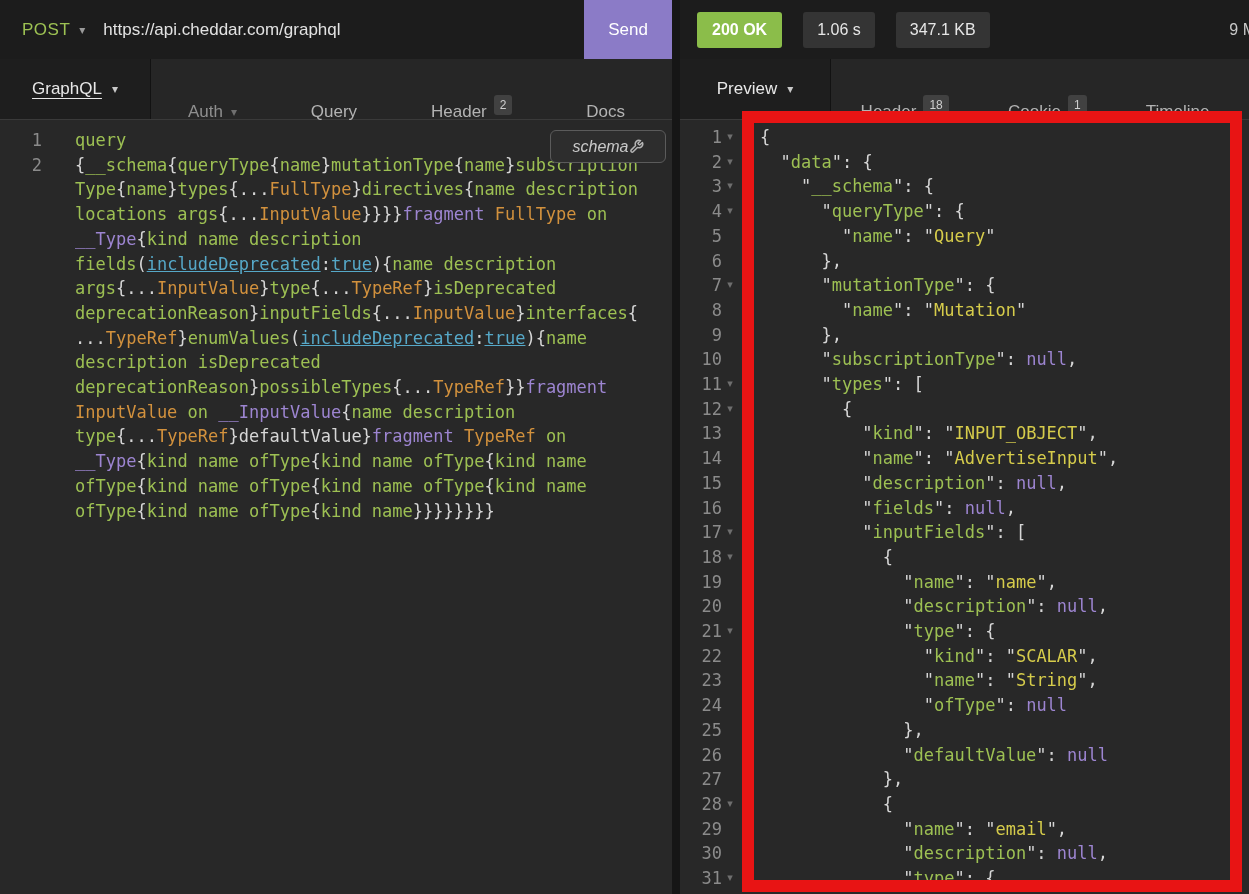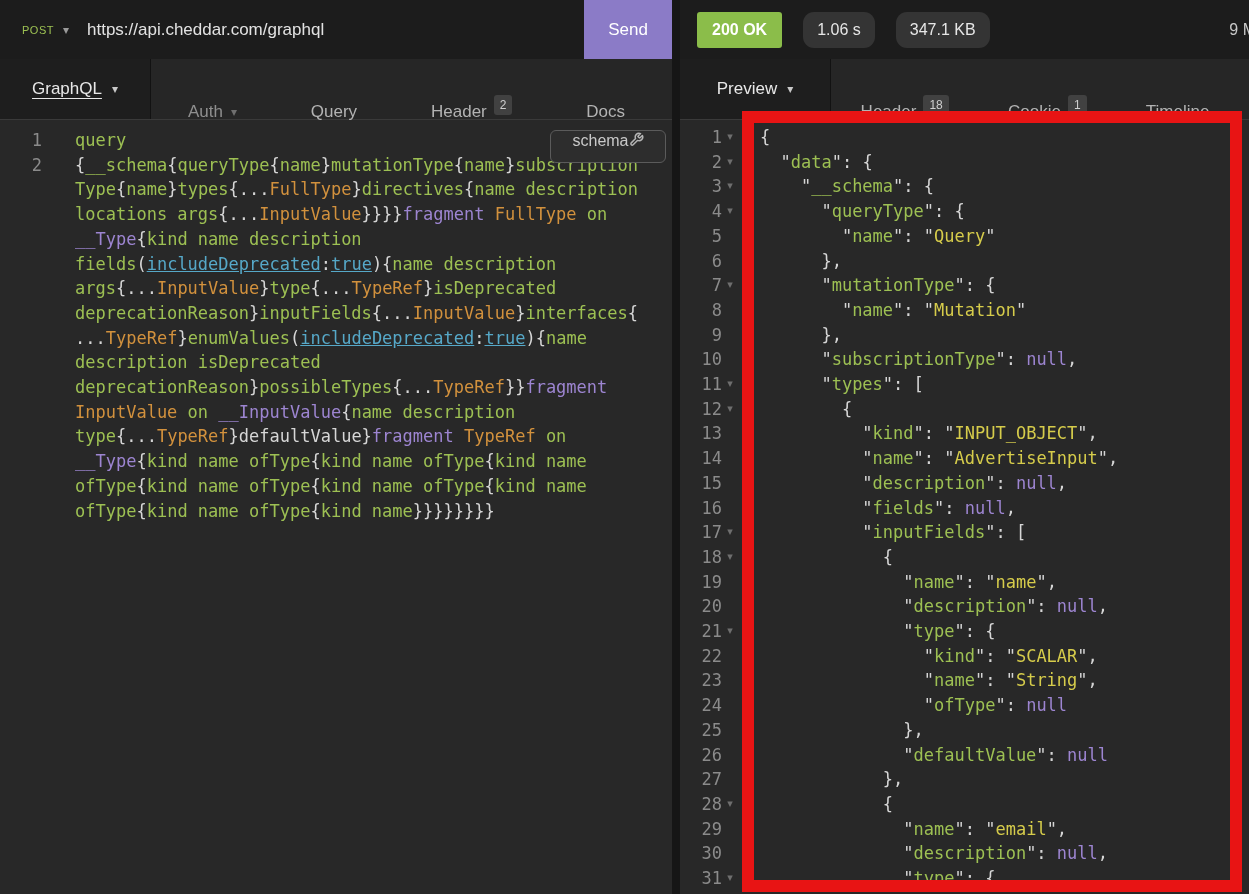--- a/index.html
+++ b/index.html
@@ -2,30 +2,30 @@
 <html style="--accent-purple: #8b7bc7; --method-green: #9dc253; --status-green: #8bbd4a; --highlight-red: #e81414; --syn-green: #9dc053; --syn-orange: #d2913d; --syn-purple: #9d85d1; --syn-cyan: #56a8c8; --syn-yellow: #d6cc4b; --syn-white: #d6d6d6;"><head>
 <meta charset="utf-8">
 <style>
   html,body{margin:0;padding:0;background:#111;}
   .app{position:relative;width:1249px;height:894px;overflow:hidden;background:#282828;
        font-family:"Liberation Sans",sans-serif;-webkit-font-smoothing:antialiased;}
   
   .topbar{position:absolute;left:0;top:0;width:1249px;height:59px;background:#161616;}
   .topbar-left{position:absolute;left:0;top:0;width:672px;height:59px;background:#1c1c1c;display:flex;align-items:center;}
   .method{display:flex;align-items:center;margin-left:22px;cursor:pointer;}
-  .method-label{color:var(--method-green,#9dc253);font-size:11px;letter-spacing:.5px;}
+  .method-label{color:var(--method-green,#9dc253);font-size:17px;letter-spacing:.5px;}
   .caret{color:#9a9a9a;font-size:12px;margin-left:9px;font-family:"DejaVu Sans",sans-serif;}
   .url{color:#e2e2e2;font-size:17px;margin-left:18px;white-space:nowrap;}
   .send-btn{position:absolute;right:0;top:0;width:88px;height:59px;border:none;cursor:pointer;
             background:var(--accent-purple,#8b7bc7);color:#fff;font-size:17px;font-family:inherit;}
   .topbar-right{position:absolute;left:680px;top:0;right:0;height:59px;background:#1c1c1c;
                 display:flex;align-items:center;overflow:hidden;}
   .badge-status{background:var(--status-green,#8bbd4a);color:#fff;font-size:16px;font-weight:bold;
                 padding:9px 15px;border-radius:3px;margin-left:17px;}
-  .badge-dark{background:#343434;color:#e6e6e6;font-size:16px;padding:9px 14px;border-radius:11px;margin-left:21px;}
+  .badge-dark{background:#343434;color:#e6e6e6;font-size:16px;padding:9px 14px;border-radius:3px;margin-left:21px;}
   .history{margin-left:auto;margin-right:-7px;color:#c9c9c9;font-size:16px;white-space:nowrap;}
   
   .tabbar{position:absolute;top:59px;height:61px;box-sizing:border-box;border-bottom:1px solid #3a3a3a;background:#262626;}
   .tabbar-left{left:0;width:672px;}
   .tabbar-right{left:680px;width:569px;}
   .dropdown-tab{position:absolute;left:0;top:0;bottom:0;width:150px;background:#1e1e1e;border-right:1px solid #121212;
                 display:flex;align-items:center;justify-content:center;cursor:pointer;}
   .dd-label{color:#e8e8e8;font-size:17px;}
   .underlined{text-decoration:underline;text-underline-offset:4px;}
   .dd-caret{color:#c9c9c9;font-size:12px;margin-left:10px;font-family:"DejaVu Sans",sans-serif;}
@@ -50,22 +50,22 @@
   .codeline{white-space:pre;}
   .pane-left .codeline{margin-left:33px;}
   .pane-right .codeline{margin-left:22px;}
   .tg{color:var(--syn-green,#9dc053);} .tw{color:var(--syn-white,#d6d6d6);}
   .to{color:var(--syn-orange,#d2913d);} .tp{color:var(--syn-purple,#9d85d1);}
   .tc{color:var(--syn-cyan,#56a8c8);text-decoration:underline;}  .ty{color:var(--syn-yellow,#d6cc4b);}
   .tn{color:var(--syn-purple,#9d85d1);}
   
   .schema-btn{position:absolute;left:550px;top:130px;width:116px;height:33px;box-sizing:border-box;
               background:#2d2d2d;border:1px solid #5b5b5b;border-radius:6px;color:#c9c9c9;font-size:16px;
-              font-family:"Liberation Sans",sans-serif;display:flex;align-items:flex-start;justify-content:center;
-              cursor:pointer;z-index:3;}
+              font-family:"Liberation Sans",sans-serif;display:flex;align-items:center;justify-content:center;
+              cursor:pointer;z-index:3;font-style:italic;}
   
   .red-box{position:absolute;left:742px;top:111px;width:500px;height:781px;box-sizing:border-box;
            border:12px solid var(--highlight-red,#e81414);z-index:5;pointer-events:none;}
 </style>
 </head>
 <body>
 
 <div class="app">
 
   <div class="topbar">

